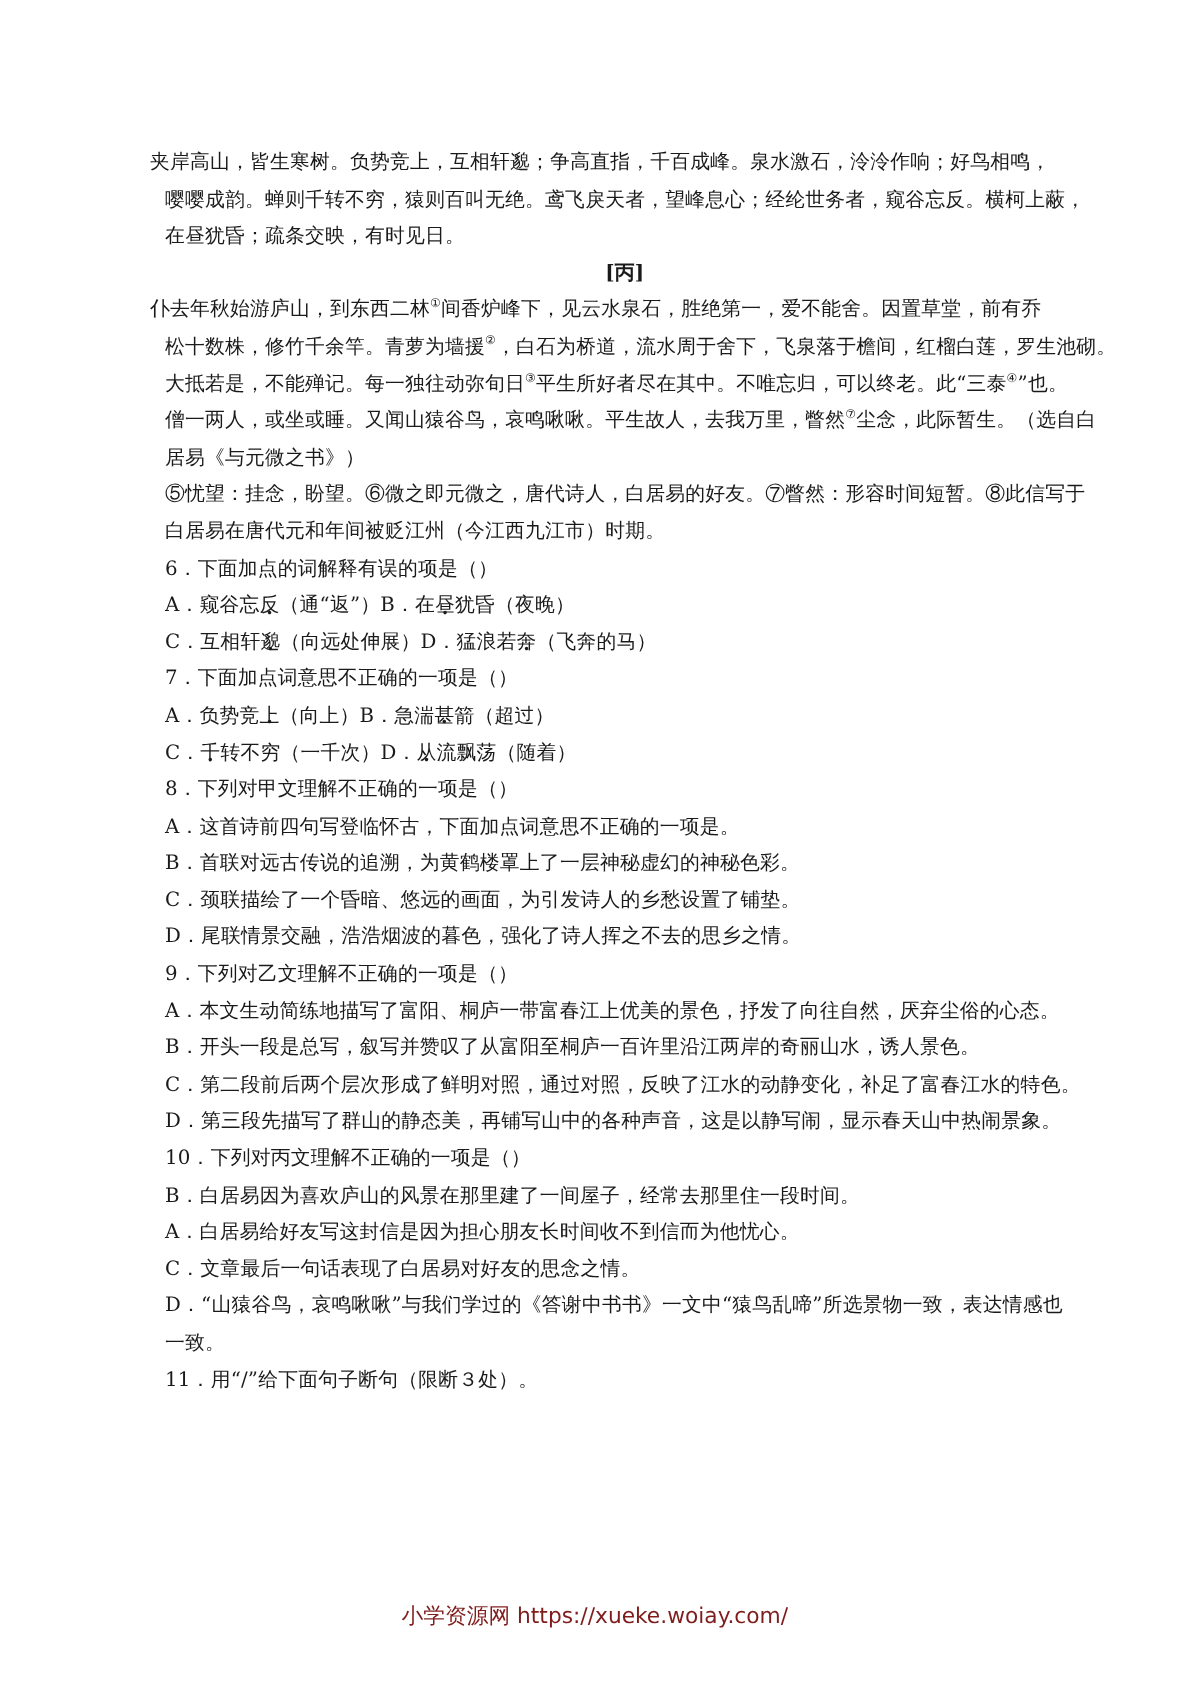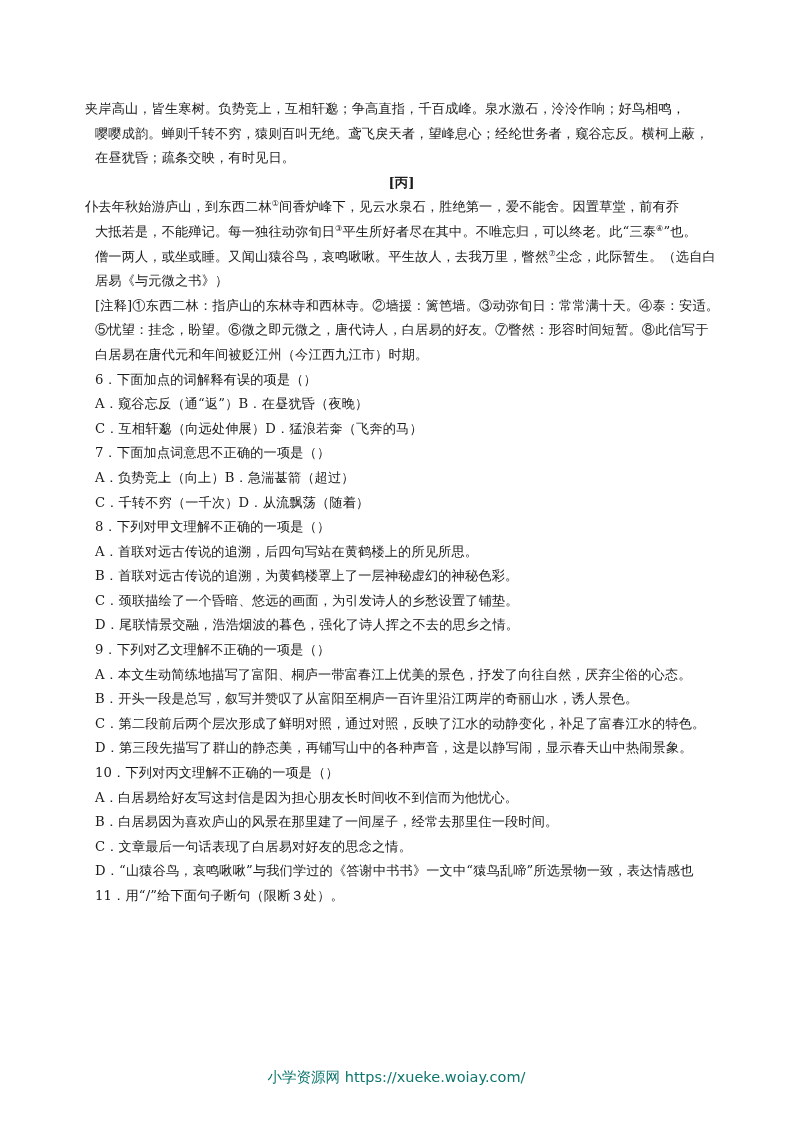--- a/index.html
+++ b/index.html
@@ -1,69 +1,70 @@
 <!DOCTYPE html>
 <html><head>
 <meta charset="utf-8">
 <style>
   html, body { margin:0; padding:0; background:#ffffff; }
   body { width:793px; height:1122px; position:relative; overflow:hidden;
          font-family:"DejaVu Serif","Liberation Serif",serif; color:#1a1a1a; }
-  .page { position:absolute; left:58px; top:97px; width:650px; }
+  .page { position:absolute; left:73px; top:97px; width:650px; }
   .line { font-size:13.2px; line-height:24.6px; white-space:nowrap; letter-spacing:0.15px;padding-left:37px; }
   .indent { padding-left:27px; }
   .center { text-align:center; font-weight:bold; }
   sup { font-size:8px; line-height:0; vertical-align:super; }
   .dot { position:relative; }
   .dot::after { content:"•"; position:absolute; left:50%; transform:translateX(-50%); bottom:-10px; font-size:8px; }
   .footer { position:absolute; top:1068px; left:0; width:793px; text-align:center;
-            font-family:"DejaVu Sans","Liberation Sans",sans-serif; font-size:14.5px; color:#0f766e; }
+            font-family:"DejaVu Sans","Liberation Sans",sans-serif; font-size:14.5px; color:#7f1d1d; }
 </style>
 </head>
 <body>
 
 <div class="page">
   <div class="line indent">夹岸高山，皆生寒树。负势竞上，互相轩邈；争高直指，千百成峰。泉水激石，泠泠作响；好鸟相鸣，</div>
   <div class="line">嘤嘤成韵。蝉则千转不穷，猿则百叫无绝。鸢飞戾天者，望峰息心；经纶世务者，窥谷忘反。横柯上蔽，</div>
   <div class="line">在昼犹昏；疏条交映，有时见日。</div>
 
   <div class="line center">[丙]</div>
 
   <div class="line indent"><span>仆去年秋始游庐山，到东西二林</span><sup>①</sup><span>间香炉峰下，见云水泉石，胜绝第一，爱不能舍。因置草堂，前有乔</span></div>
+  <div class="line"><span>松十数株，修竹千余竿。青萝为墙援</span><sup>②</sup><span>，白石为桥道，流水周于舍下，飞泉落于檐间，红榴白莲，罗生池砌。</span></div>
   <div class="line"><span>大抵若是，不能殚记。每一独往动弥旬日</span><sup>③</sup><span>平生所好者尽在其中。不唯忘归，可以终老。此“三泰</span><sup>④</sup><span>”也。</span></div>
 
   <div class="line"><span>僧一两人，或坐或睡。又闻山猿谷鸟，哀鸣啾啾。平生故人，去我万里，瞥然</span><sup>⑦</sup><span>尘念，此际暂生。（选自白</span></div>
   <div class="line">居易《与元微之书》）</div>
 
-  <div class="line">[注释]①东西二林：指庐山的东林寺和西林寺。②墙援：篱笆墙。③动弥旬日：常常满十天。④泰：安适。</div>
   <div class="line">⑤忧望：挂念，盼望。⑥微之即元微之，唐代诗人，白居易的好友。⑦瞥然：形容时间短暂。⑧此信写于</div>
   <div class="line">白居易在唐代元和年间被贬江州（今江西九江市）时期。</div>
 
   <div class="line">6．下面加点的词解释有误的项是（）</div>
   <div class="line"><span>A．窥谷忘</span><span class="dot">反</span><span>（通“返”）B．在</span><span class="dot">昼</span><span>犹昏（夜晚）</span></div>
   <div class="line"><span>C．互相轩</span><span class="dot">邈</span><span>（向远处伸展）D．猛浪若</span><span class="dot">奔</span><span>（飞奔的马）</span></div>
 
   <div class="line">7．下面加点词意思不正确的一项是（）</div>
   <div class="line"><span>A．负势竞</span><span class="dot">上</span><span>（向上）B．急湍</span><span class="dot">甚</span><span>箭（超过）</span></div>
   <div class="line"><span>C．</span><span class="dot">千</span><span>转不穷（一千次）D．</span><span class="dot">从</span><span>流飘荡（随着）</span></div>
 
   <div class="line">8．下列对甲文理解不正确的一项是（）</div>
-  <div class="line">A．首联对远古传说的追溯，后四句写站在黄鹤楼上的所见所思。</div>
+  <div class="line">A．这首诗前四句写登临怀古，下面加点词意思不正确的一项是。</div>
   <div class="line">B．首联对远古传说的追溯，为黄鹤楼罩上了一层神秘虚幻的神秘色彩。</div>
   <div class="line">C．颈联描绘了一个昏暗、悠远的画面，为引发诗人的乡愁设置了铺垫。</div>
   <div class="line">D．尾联情景交融，浩浩烟波的暮色，强化了诗人挥之不去的思乡之情。</div>
 
   <div class="line">9．下列对乙文理解不正确的一项是（）</div>
   <div class="line">A．本文生动简练地描写了富阳、桐庐一带富春江上优美的景色，抒发了向往自然，厌弃尘俗的心态。</div>
   <div class="line">B．开头一段是总写，叙写并赞叹了从富阳至桐庐一百许里沿江两岸的奇丽山水，诱人景色。</div>
   <div class="line">C．第二段前后两个层次形成了鲜明对照，通过对照，反映了江水的动静变化，补足了富春江水的特色。</div>
   <div class="line">D．第三段先描写了群山的静态美，再铺写山中的各种声音，这是以静写闹，显示春天山中热闹景象。</div>
 
   <div class="line">10．下列对丙文理解不正确的一项是（）</div>
+  <div class="line">B．白居易因为喜欢庐山的风景在那里建了一间屋子，经常去那里住一段时间。</div>
   <div class="line">A．白居易给好友写这封信是因为担心朋友长时间收不到信而为他忧心。</div>
-  <div class="line">B．白居易因为喜欢庐山的风景在那里建了一间屋子，经常去那里住一段时间。</div>
   <div class="line">C．文章最后一句话表现了白居易对好友的思念之情。</div>
   <div class="line">D．“山猿谷鸟，哀鸣啾啾”与我们学过的《答谢中书书》一文中“猿鸟乱啼”所选景物一致，表达情感也</div>
+  <div class="line">一致。</div>
 
   <div class="line">11．用“/”给下面句子断句（限断３处）。</div>
 </div>
 
 <div class="footer">小学资源网 https://xueke.woiay.com/</div>
 
 </body></html>

